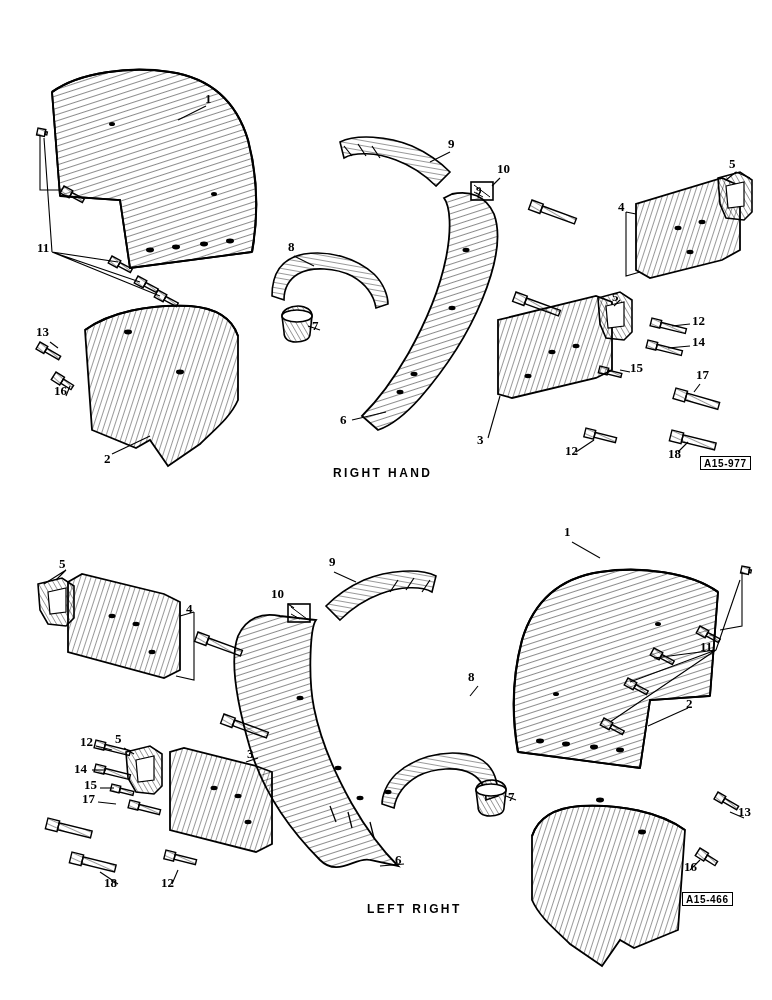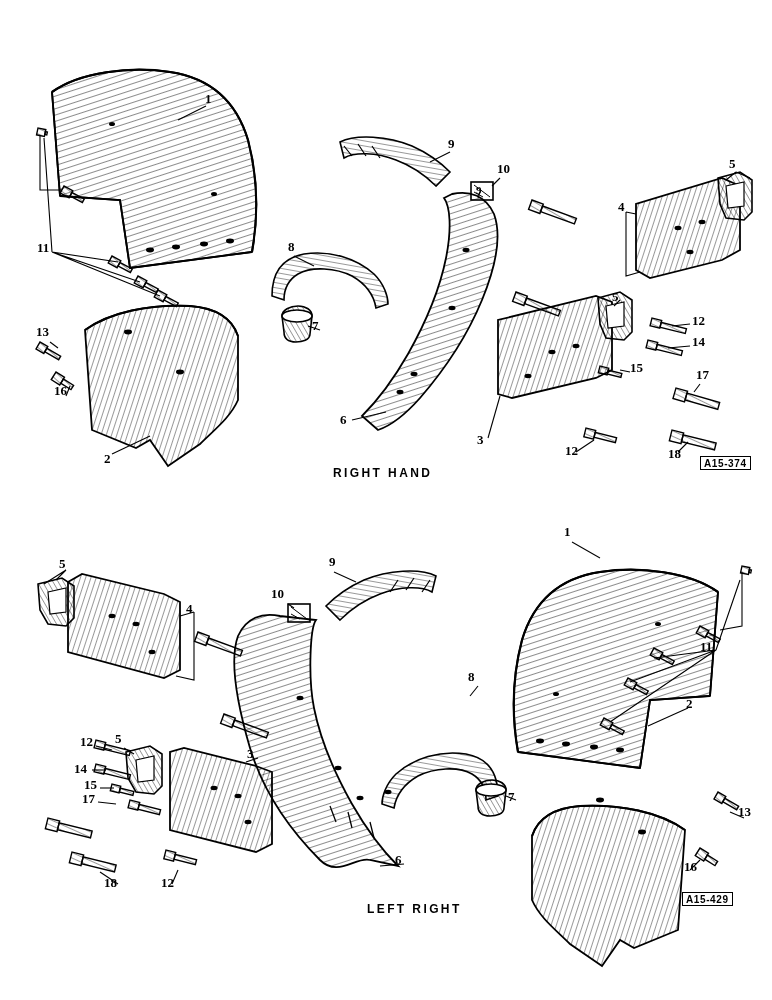--- a/index.html
+++ b/index.html
@@ -217,21 +217,21 @@
     <div class="num" style="left:630px;top:360px">15</div>
     <div class="num" style="left:54px;top:383px">16</div>
     <div class="num" style="left:696px;top:367px">17</div>
     <div class="num" style="left:340px;top:412px">6</div>
     <div class="num" style="left:477px;top:432px">3</div>
     <div class="num" style="left:104px;top:451px">2</div>
     <div class="num" style="left:565px;top:443px">12</div>
     <div class="num" style="left:668px;top:446px">18</div>
 
     <div class="caption" style="left:333px;top:466px">RIGHT HAND</div>
-    <div class="refbox" style="left:700px;top:456px">A15-374</div>
+    <div class="refbox" style="left:700px;top:456px">A15-977</div>
   </div>
 
   <div class="panel" id="panel-left">
     <svg width="772" height="500" viewBox="0 0 772 500">
 
       <g>
         <path d="M718,92 C690,72 640,66 600,72 C560,78 534,100 522,140 C512,178 512,218 518,252 L640,268 L650,200 L710,196 Z" fill="url(#hatchA)" stroke="#000" stroke-width="1.8"></path>
         <path d="M718,92 C690,72 640,66 600,72 C560,78 534,100 522,140 C512,178 512,218 518,252" fill="none" stroke="#000" stroke-width="2.2"></path>
         <path d="M710,196 L650,200 L640,268" fill="none" stroke="#000" stroke-width="1.8"></path>
         <path d="M718,92 L710,196" fill="none" stroke="#000" stroke-width="1.8"></path>
@@ -411,16 +411,16 @@
     <div class="num" style="left:84px;top:277px">15</div>
     <div class="num" style="left:508px;top:289px">7</div>
     <div class="num" style="left:82px;top:291px">17</div>
     <div class="num" style="left:738px;top:304px">13</div>
     <div class="num" style="left:395px;top:352px">6</div>
     <div class="num" style="left:684px;top:359px">16</div>
     <div class="num" style="left:104px;top:375px">18</div>
     <div class="num" style="left:161px;top:375px">12</div>
 
     <div class="caption" style="left:367px;top:402px">LEFT RIGHT</div>
-    <div class="refbox" style="left:682px;top:392px">A15-429</div>
+    <div class="refbox" style="left:682px;top:392px">A15-466</div>
   </div>
 
 </div>
 
 </body></html>

